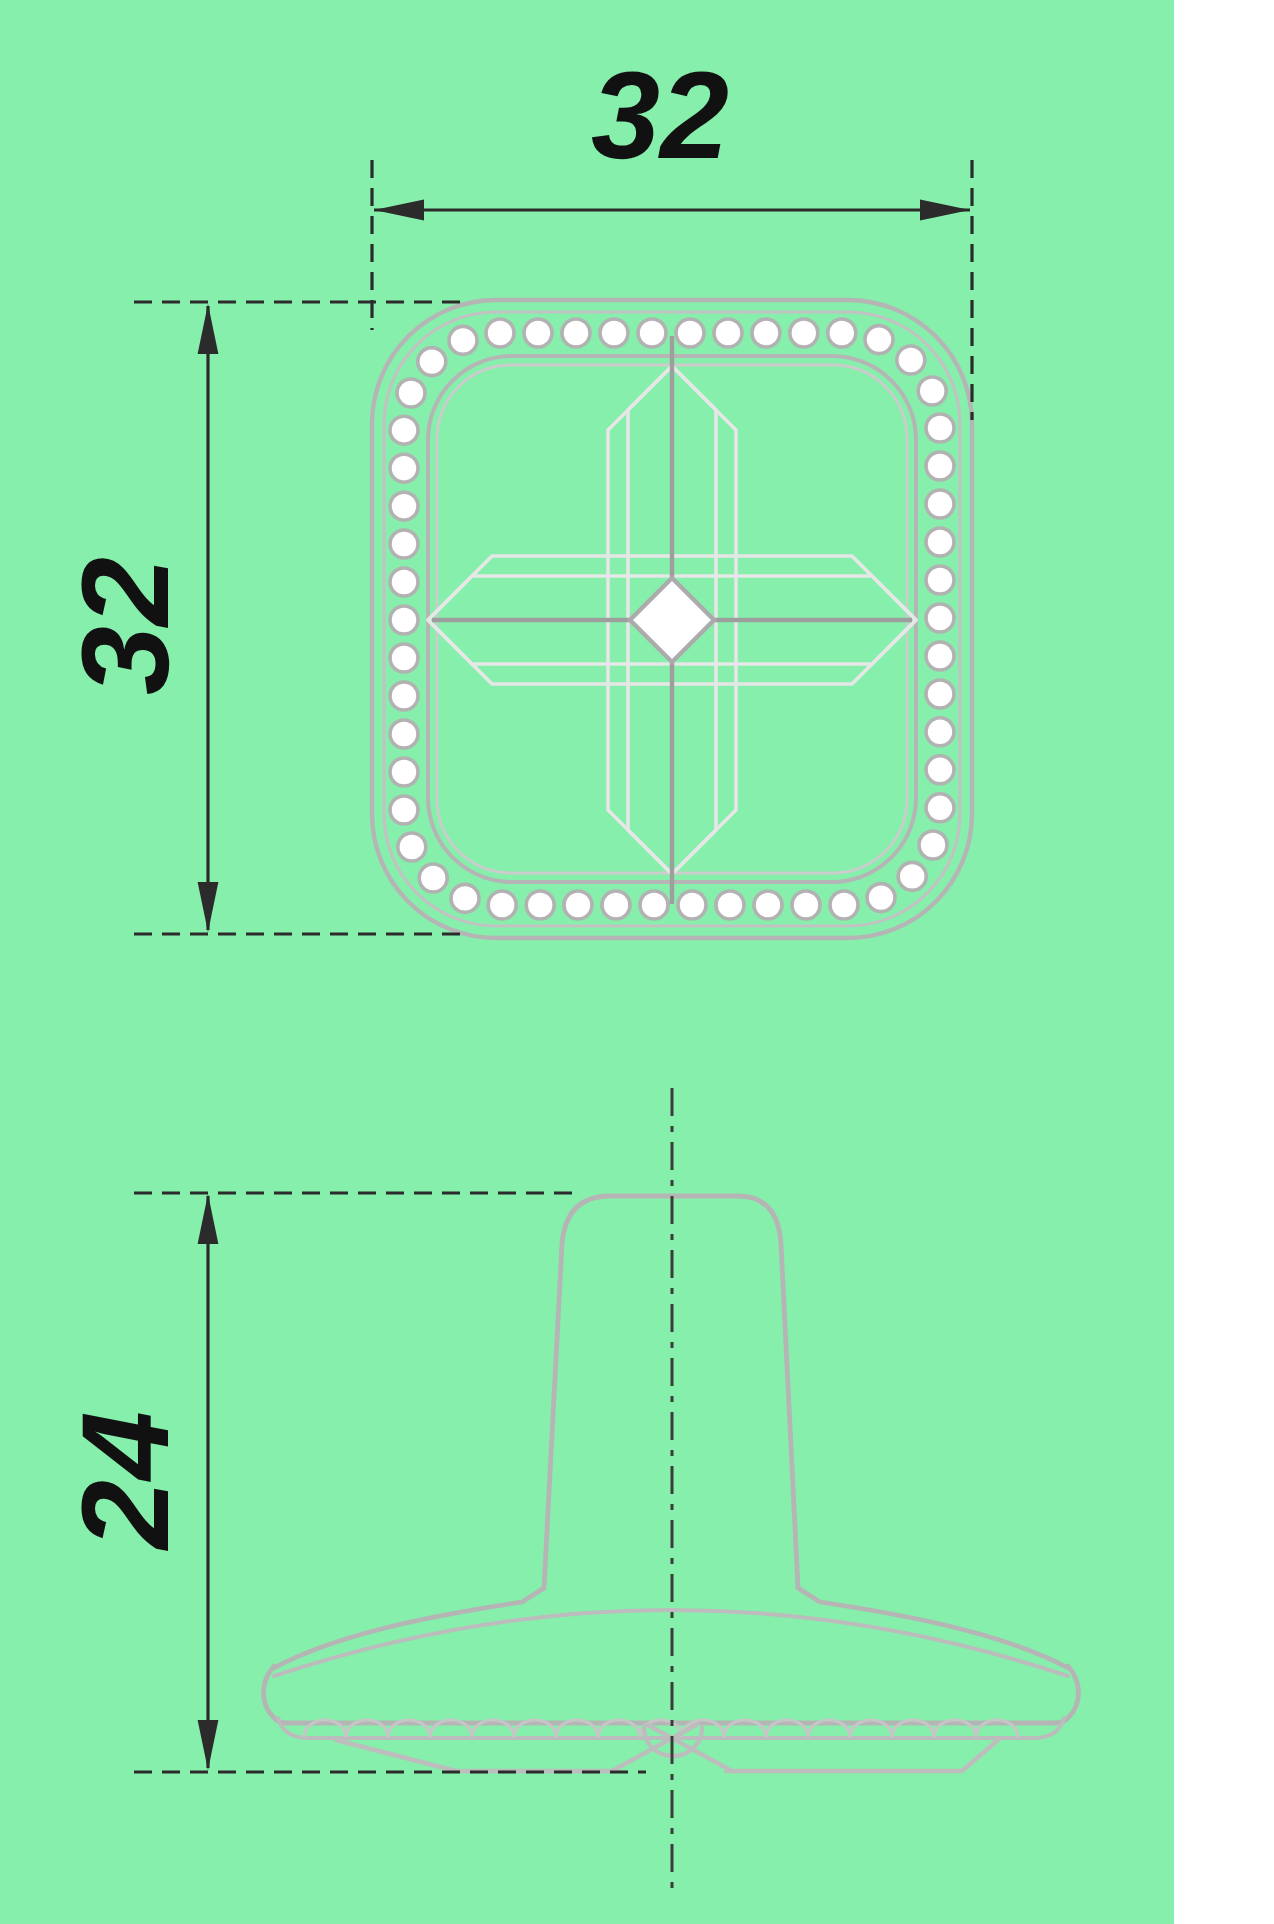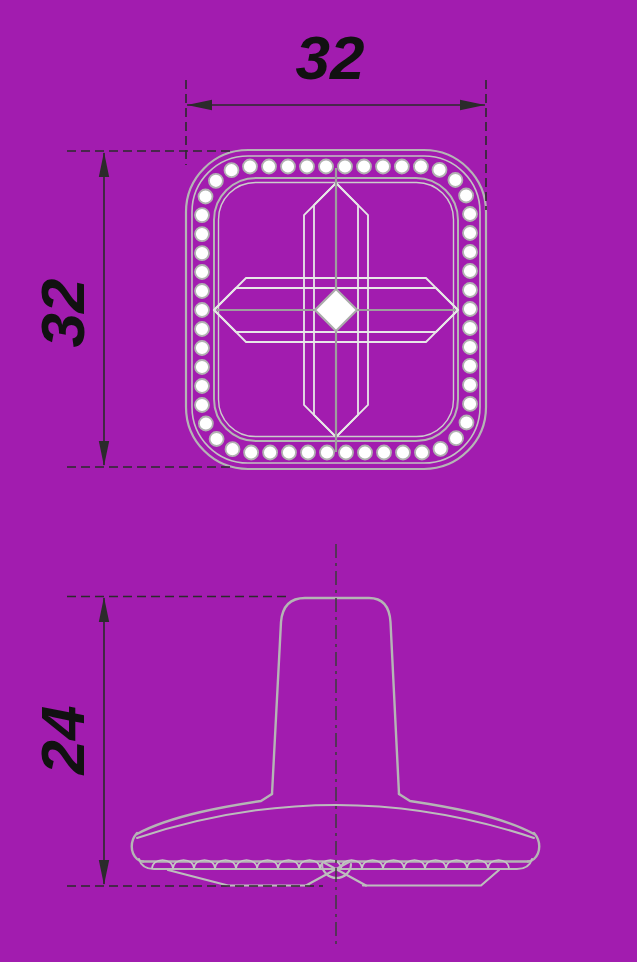--- a/index.html
+++ b/index.html
@@ -3,23 +3,23 @@
 <meta charset="utf-8">
 <style>
   html, body {
     margin: 0;
     padding: 0;
     background: #ffffff;
     font-family: "Liberation Sans", sans-serif;
   }
   #canvas {
     position: relative;
-    width: 637px;
+    width: 587px;
     height: 962px;
-    background: #a21caf;
+    background: #86efac;
     overflow: hidden;
   }
   svg { display: block; }
   .dim-text {
     font-family: "Liberation Sans", "DejaVu Sans", sans-serif;
     font-weight: bold;
     font-style: italic;
     font-size: 62px;
     fill: #111111;
   }

